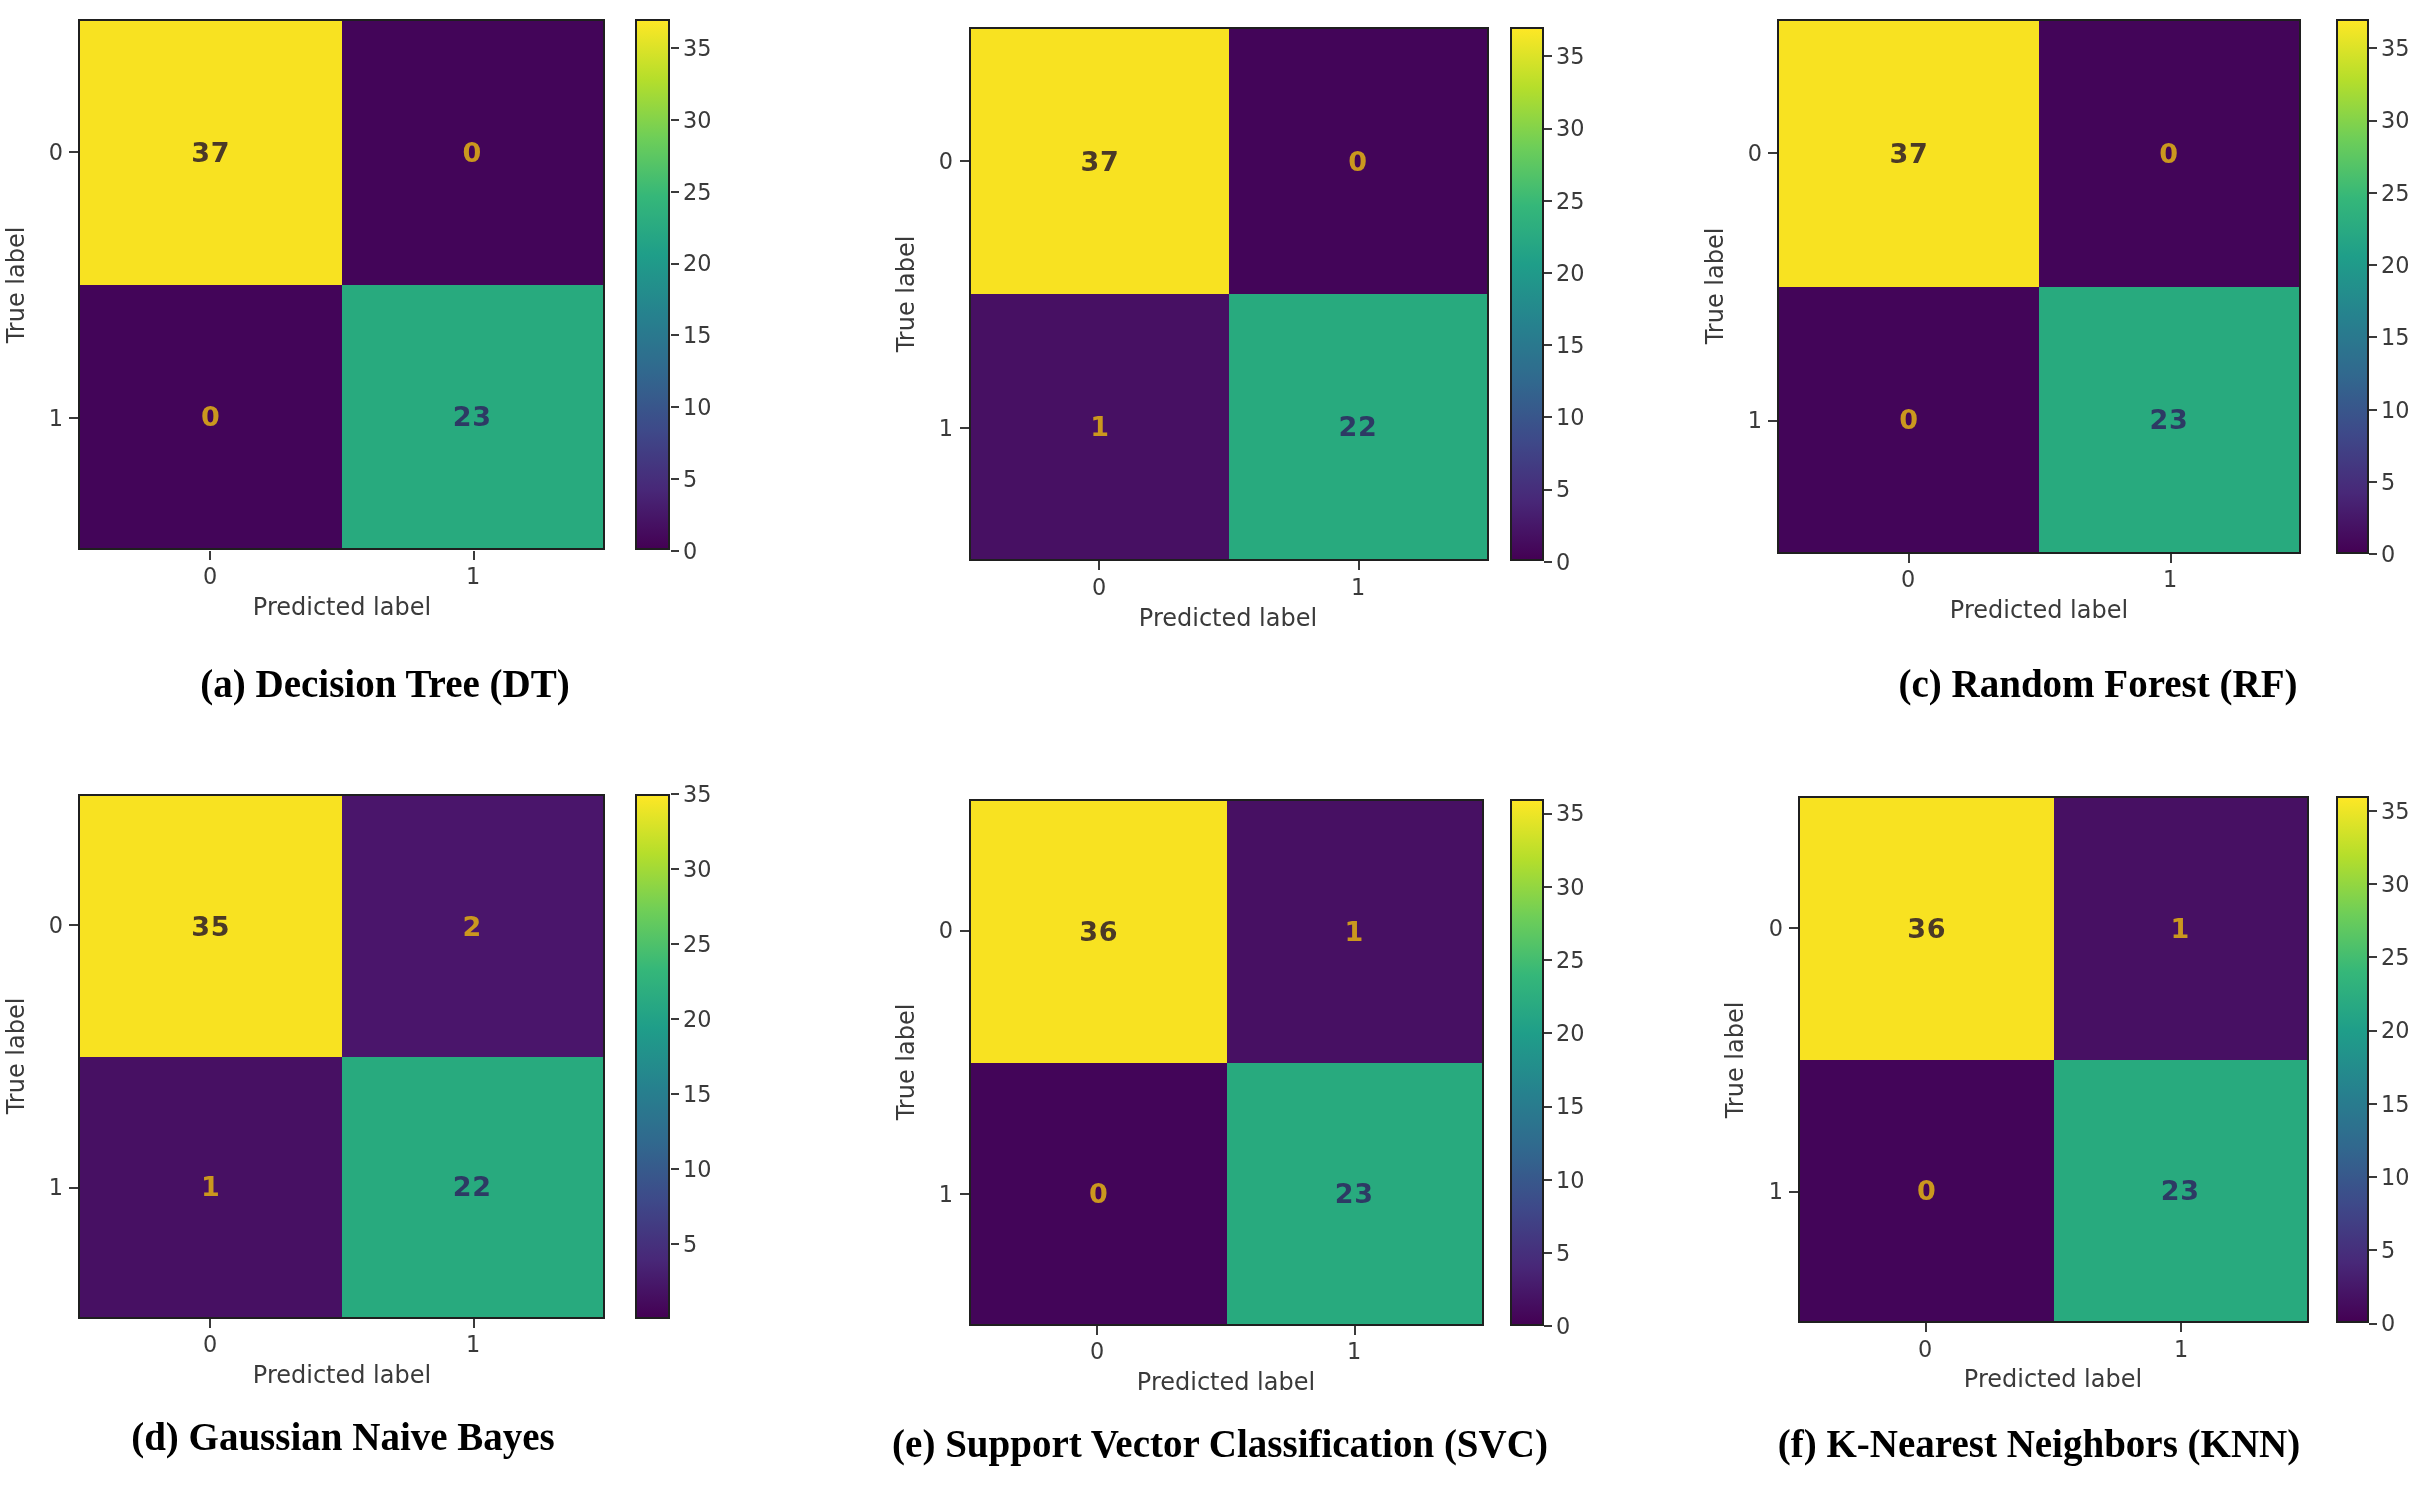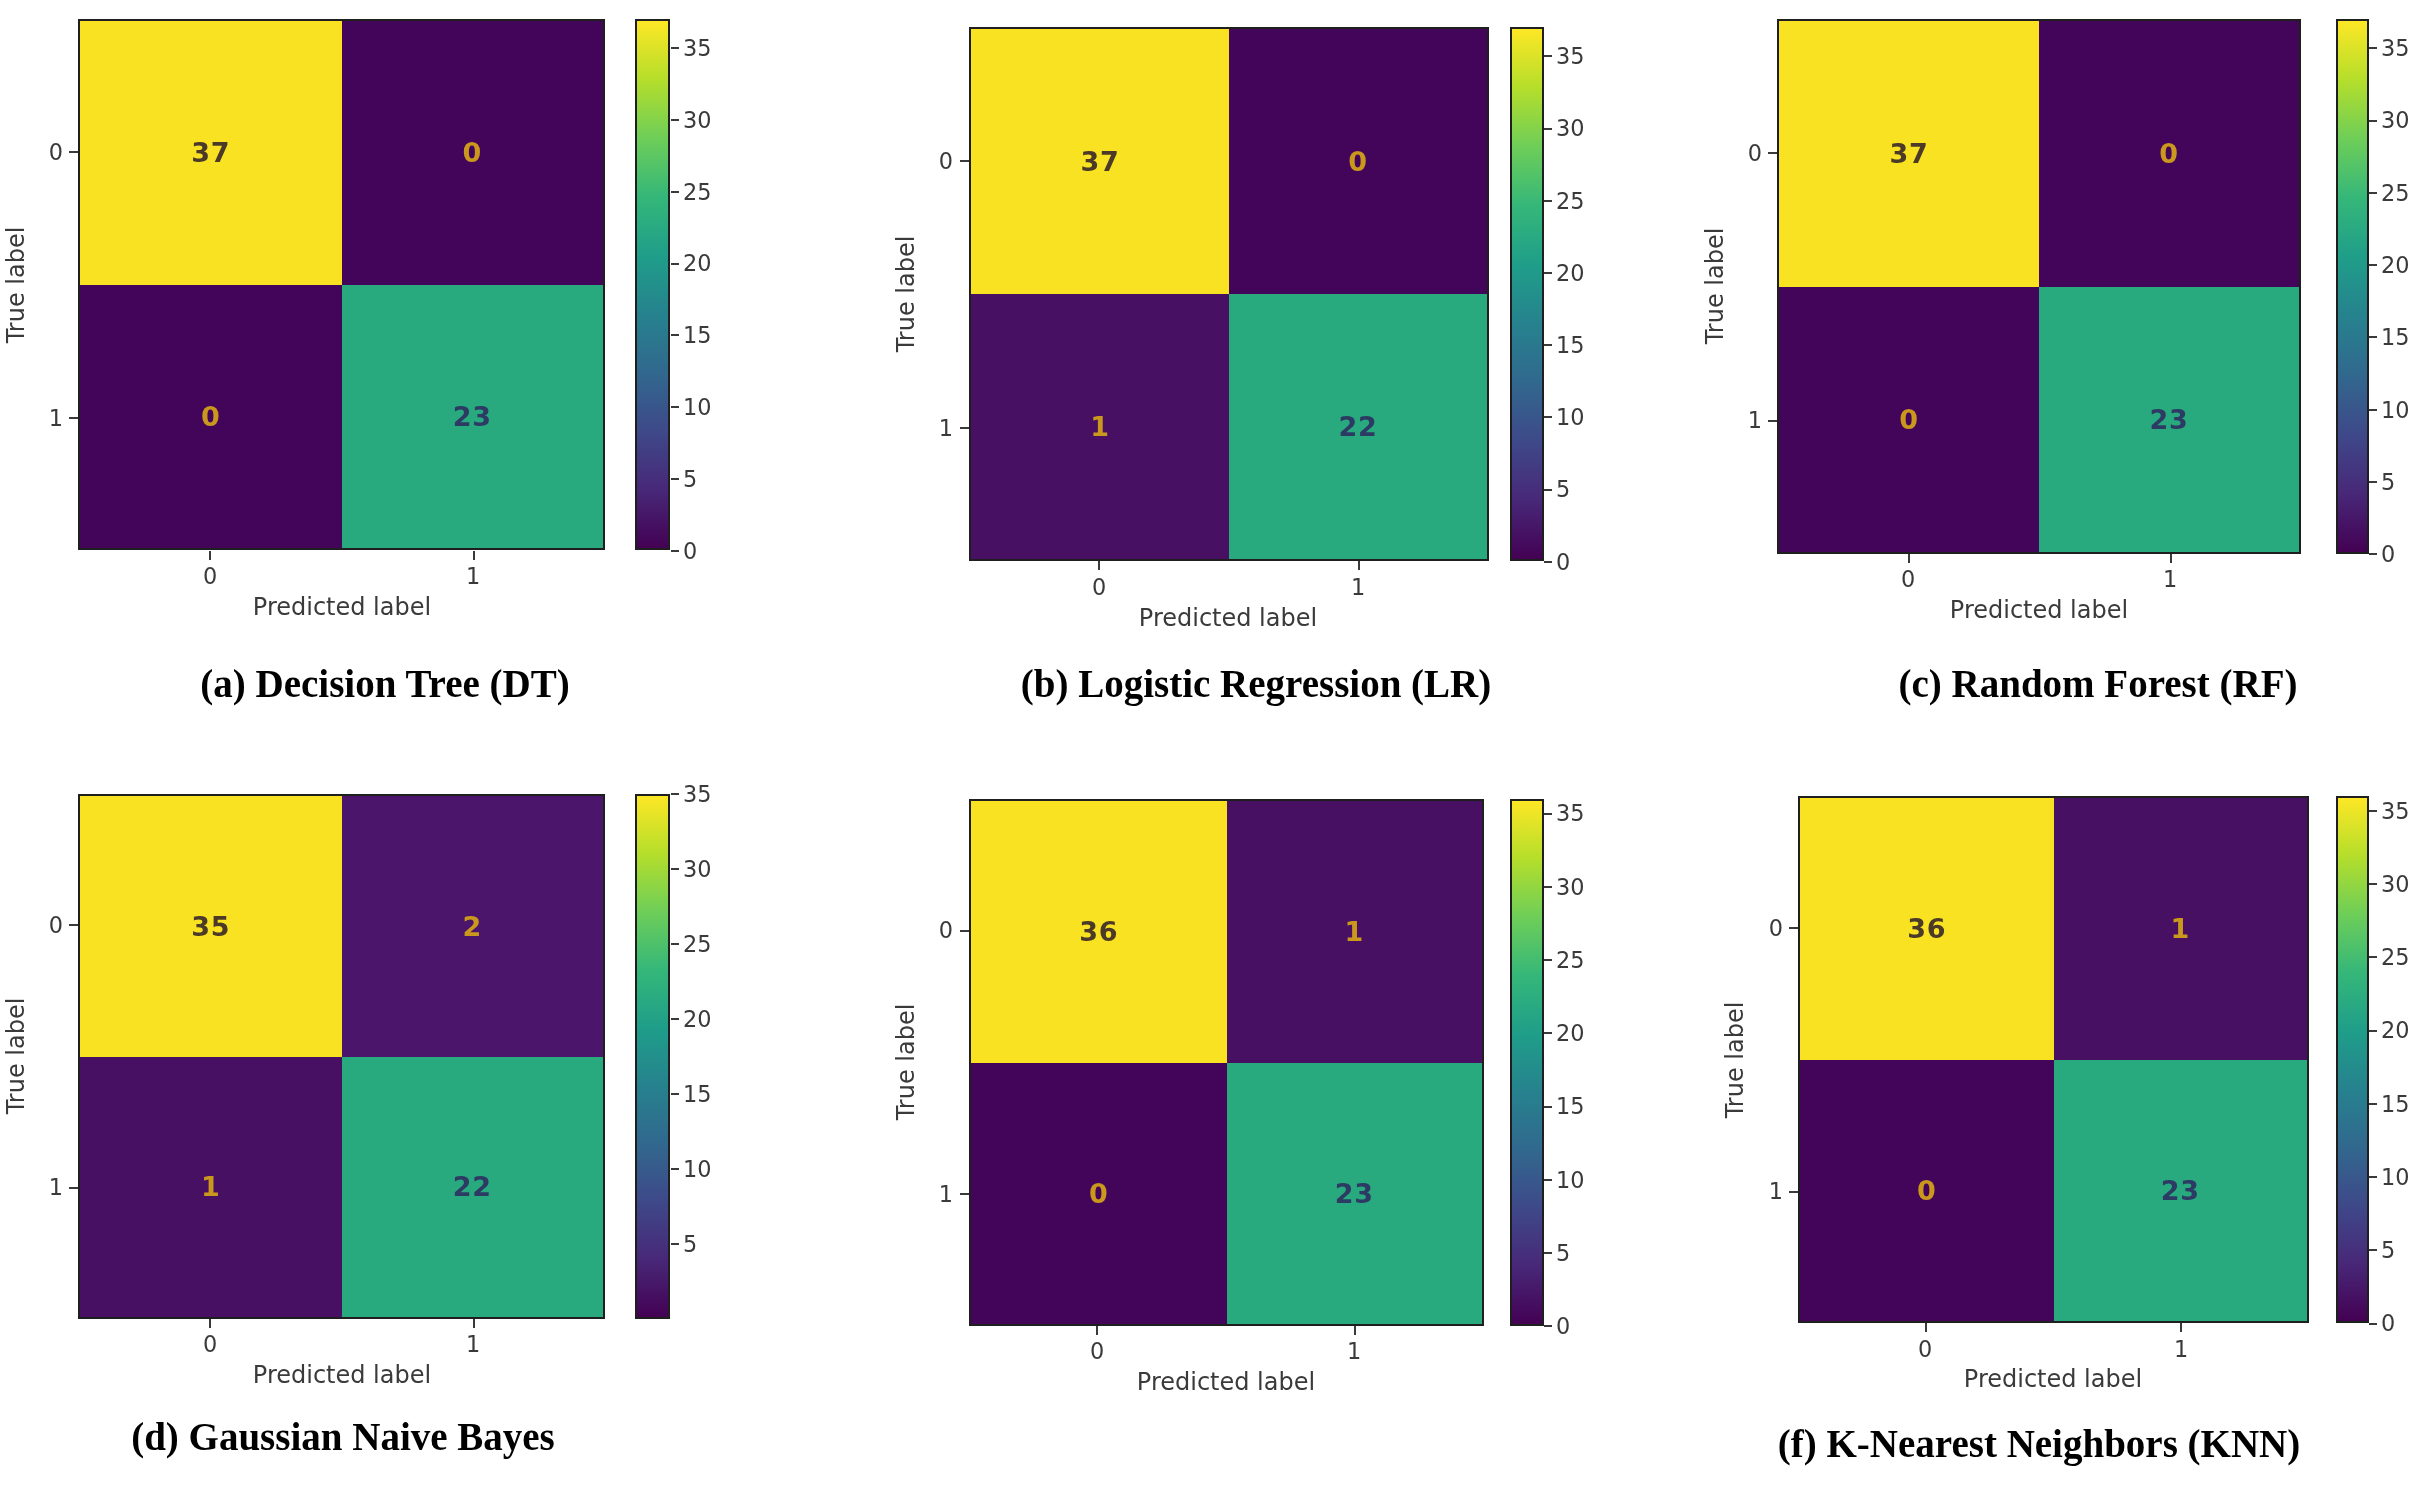--- a/index.html
+++ b/index.html
@@ -103,21 +103,20 @@
       <div class="tickmark" style="left: 1544px; top: 344px; width: 7.5px; height: 2px;"></div>
       <div class="cb-label" style="left: 1556px; bottom: 1162px;">15</div>
       <div class="tickmark" style="left: 1544px; top: 272px; width: 7.5px; height: 2px;"></div>
       <div class="cb-label" style="left: 1556px; bottom: 1234px;">20</div>
       <div class="tickmark" style="left: 1544px; top: 200px; width: 7.5px; height: 2px;"></div>
       <div class="cb-label" style="left: 1556px; bottom: 1306px;">25</div>
       <div class="tickmark" style="left: 1544px; top: 128px; width: 7.5px; height: 2px;"></div>
       <div class="cb-label" style="left: 1556px; bottom: 1379px;">30</div>
       <div class="tickmark" style="left: 1544px; top: 55px; width: 7.5px; height: 2px;"></div>
       <div class="cb-label" style="left: 1556px; bottom: 1451px;">35</div>
-      <div class="caption" style="left: 780px; top: 661px; width: 952px;">(b) Logistic Regression (LR)</div>
     </div>
     <div class="figure">
       <div class="plot" style="left: 1777px; top: 19px; width: 524px; height: 535px; border-color: rgb(31, 31, 31);">
         <div class="cell" style="left: 0%; top: 0%; background: rgb(248, 226, 33);">
           <span style="color: rgb(75, 58, 39);">37</span>
         </div>
         <div class="cell" style="left: 50%; top: 0%; background: rgb(67, 5, 89);">
           <span style="color: rgb(203, 152, 30);">0</span>
         </div>
         <div class="cell" style="left: 0%; top: 50%; background: rgb(67, 5, 89);">
@@ -233,20 +232,21 @@
       <div class="tickmark" style="left: 1544px; top: 1106px; width: 7.5px; height: 2px;"></div>
       <div class="cb-label" style="left: 1556px; bottom: 401px;">15</div>
       <div class="tickmark" style="left: 1544px; top: 1032px; width: 7.5px; height: 2px;"></div>
       <div class="cb-label" style="left: 1556px; bottom: 474px;">20</div>
       <div class="tickmark" style="left: 1544px; top: 959px; width: 7.5px; height: 2px;"></div>
       <div class="cb-label" style="left: 1556px; bottom: 547px;">25</div>
       <div class="tickmark" style="left: 1544px; top: 886px; width: 7.5px; height: 2px;"></div>
       <div class="cb-label" style="left: 1556px; bottom: 620px;">30</div>
       <div class="tickmark" style="left: 1544px; top: 813px; width: 7.5px; height: 2px;"></div>
       <div class="cb-label" style="left: 1556px; bottom: 694px;">35</div>
+      <div class="caption" style="left: 744px; top: 1421px; width: 952px;">(e)  Support Vector Classification (SVC)</div>
     </div>
     <div class="figure">
       <div class="plot" style="left: 1798px; top: 796px; width: 511px; height: 527px; border-color: rgb(31, 31, 31);">
         <div class="cell" style="left: 0%; top: 0%; background: rgb(248, 226, 33);">
           <span style="color: rgb(75, 58, 39);">36</span>
         </div>
         <div class="cell" style="left: 50%; top: 0%; background: rgb(71, 16, 99);">
           <span style="color: rgb(203, 152, 30);">1</span>
         </div>
         <div class="cell" style="left: 0%; top: 50%; background: rgb(67, 5, 89);">

